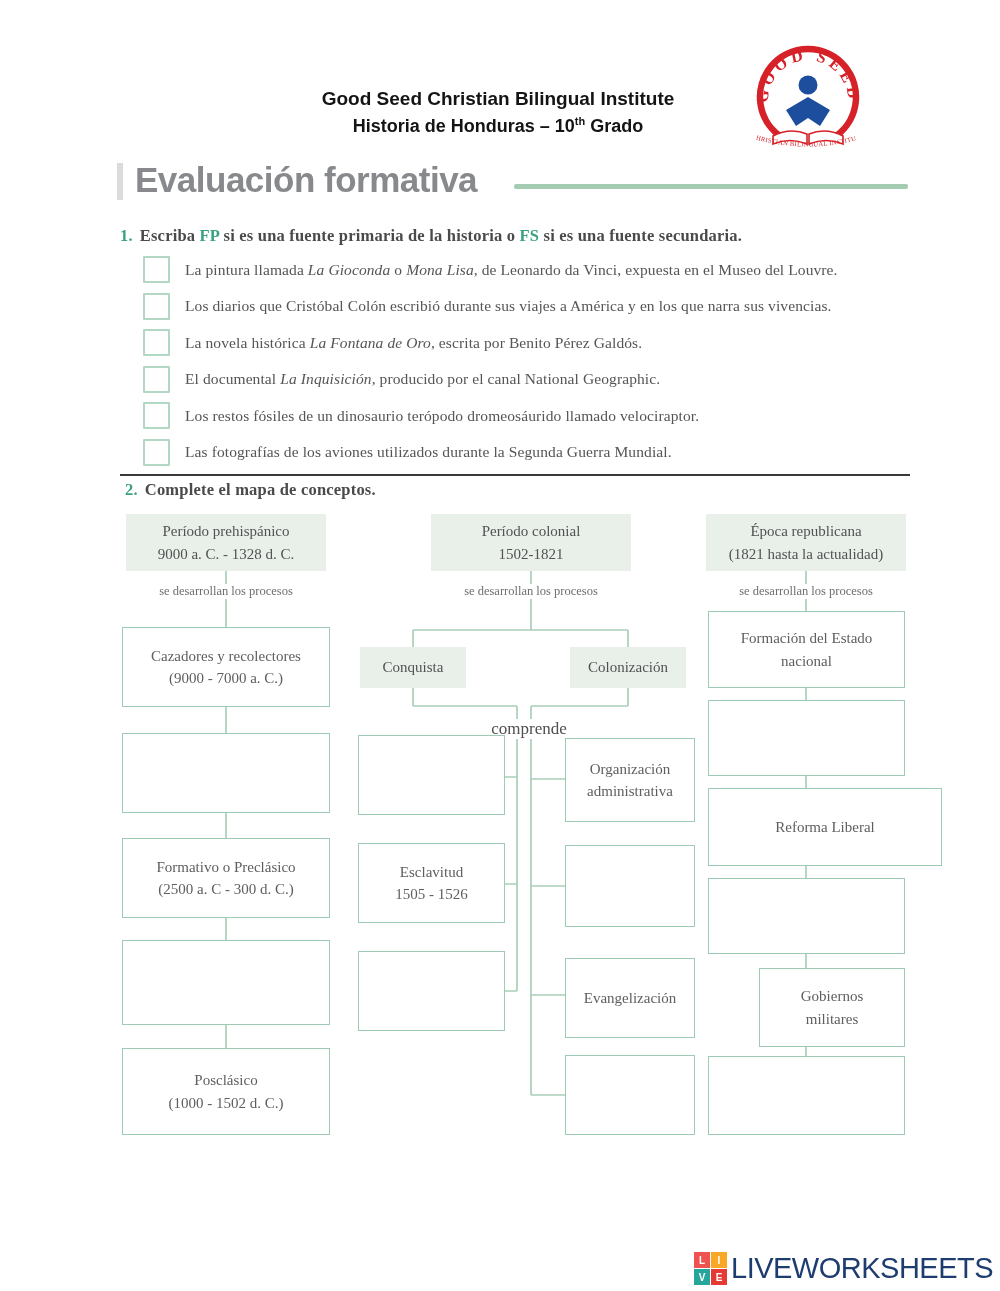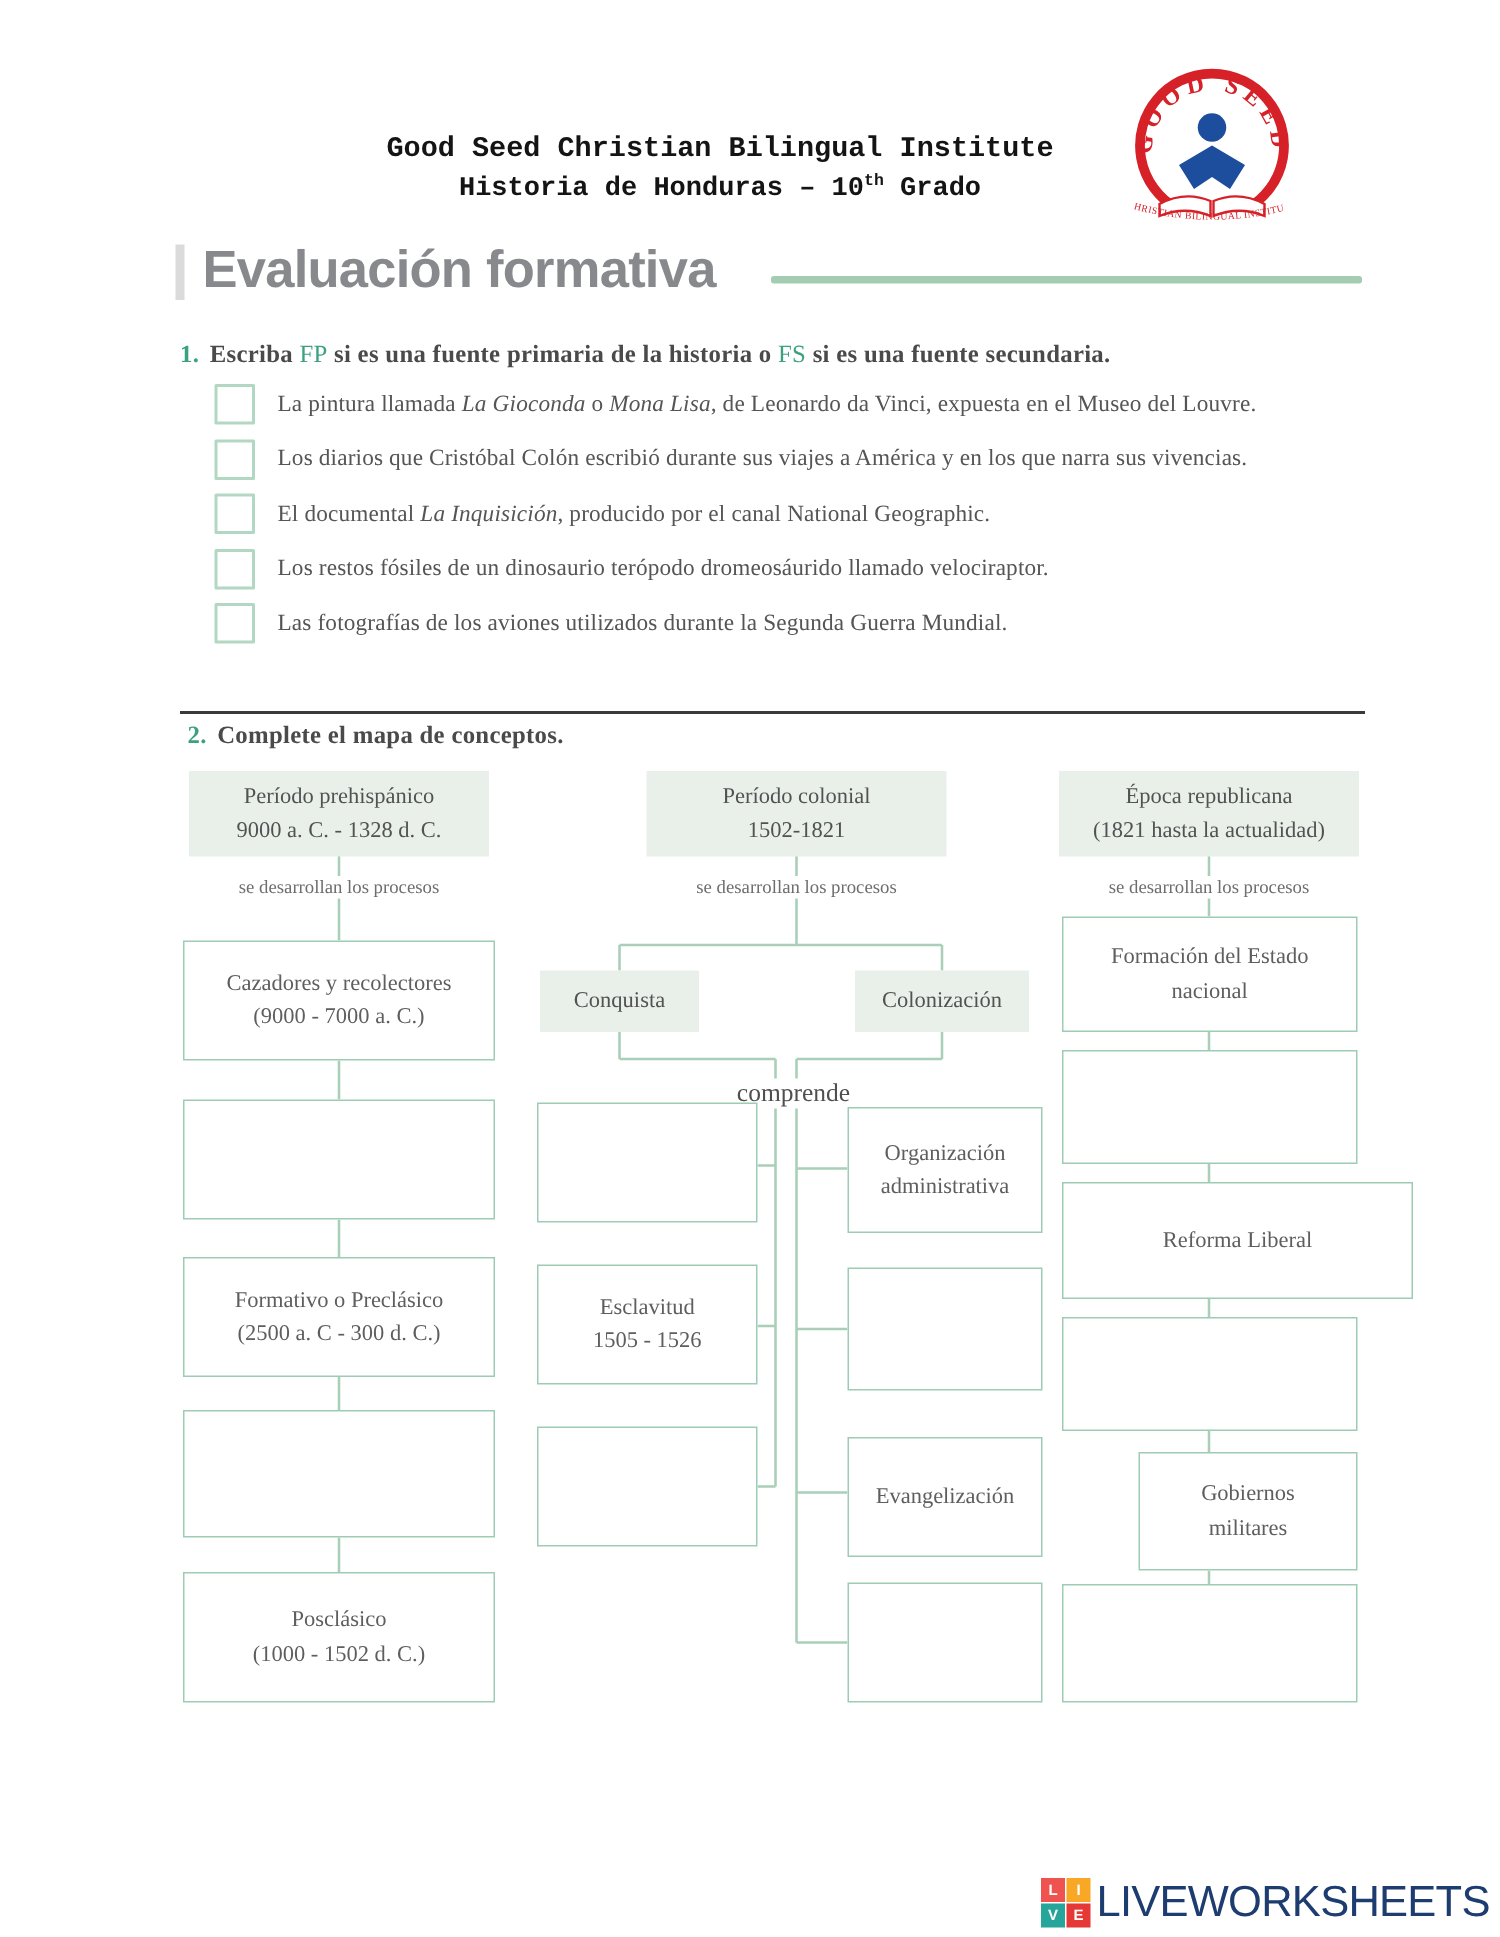--- a/index.html
+++ b/index.html
@@ -1,38 +1,38 @@
 <!DOCTYPE html>
 <html><head>
 <meta charset="utf-8">
 <style>
   html,body { margin:0; padding:0; background:#ffffff; }
   .page { position:relative; width:1000px; height:1291px; background:#ffffff;
           font-family:"Liberation Serif", serif; overflow:hidden; }
 
   
-  .school-block { position:absolute; left:230px; top:88px; width:500px; text-align:center;
-                  font-family:Liberation Mono, monospace; font-weight:bold; color:#141414; }
+  .school-block { position:absolute; left:248px; top:88px; width:500px; text-align:center;
+                  font-family:Liberation Sans, sans-serif; font-weight:bold; color:#141414; }
   .school-line1 { font-size:19px; }
   .school-line2 { font-size:18px; margin-top:5px; }
   .school-line2 sup { font-size:11px; }
   .logo-svg { position:absolute; left:733px; top:40px; }
 
   
   .title-bar  { position:absolute; left:117px; top:163px; width:6px; height:37px; background:#dbdbdb; }
   .page-title { position:absolute; left:135px; top:160px; margin:0; font-family:"Liberation Sans", sans-serif;
                 font-size:35px; font-weight:bold; color:#87898c; letter-spacing:-0.5px; }
   .title-line { position:absolute; left:514px; top:184px; width:394px; height:5px; background:#a4ccb2; border-radius:2px; }
 
   
   .instruction { position:absolute; margin:0; font-weight:bold; font-size:16.5px; color:#4a4a4a; letter-spacing:0.2px; }
   #q1-instruction { left:120px; top:226px; }
   #q2-instruction { left:125px; top:480px; }
   .qnum { color:#3ba183; margin-right:7px; }
-  .gr { color:#3ba183; font-weight:normal; }
+  .gr { color:#3ba183; font-weight:bold; }
   .it { font-style:italic;margin-top:20px; }
 
   
   .checklist { position:absolute; left:143px; top:256px; }
   .row { display:flex; align-items:center; height:27px; margin-bottom:9.5px; }
   .checkbox { width:27px; height:27px; box-sizing:border-box; border:2px solid #b2d8c3;
               background:#fff; flex:none; border-radius:1px; }
   .item-text { margin-left:15px; font-size:15.5px; color:#555555; white-space:nowrap; letter-spacing:0.1px; }
 
   .divider { position:absolute; left:120px; top:474px; width:790px; height:2px; background:#3a3a3a; }
@@ -87,20 +87,24 @@
   <p class="instruction" id="q1-instruction"><span class="qnum">1.</span><span><span>Escriba </span><span class="gr">FP</span><span> si es una fuente primaria de la historia o </span><span class="gr">FS</span><span> si es una fuente secundaria.</span></span></p>
 
   <div class="checklist">
       <div class="row">
         <div class="checkbox"></div>
         <span class="item-text"><span>La pintura llamada </span><span class="it">La Gioconda</span><span> o </span><span class="it">Mona Lisa</span><span>, de Leonardo da Vinci, expuesta en el Museo del Louvre.</span></span>
       </div>
       <div class="row">
         <div class="checkbox"></div>
         <span class="item-text"><span>Los diarios que Cristóbal Colón escribió durante sus viajes a América y en los que narra sus vivencias.</span></span>
+      </div>
+      <div class="row">
+        <div class="checkbox"></div>
+        <span class="item-text"><span>La novela histórica </span><span class="it">La Fontana de Oro</span><span>, escrita por Benito Pérez Galdós.</span></span>
       </div>
       <div class="row">
         <div class="checkbox"></div>
         <span class="item-text"><span>El documental </span><span class="it">La Inquisición</span><span>, producido por el canal National Geographic.</span></span>
       </div>
       <div class="row">
         <div class="checkbox"></div>
         <span class="item-text"><span>Los restos fósiles de un dinosaurio terópodo dromeosáurido llamado velociraptor.</span></span>
       </div>
       <div class="row">

